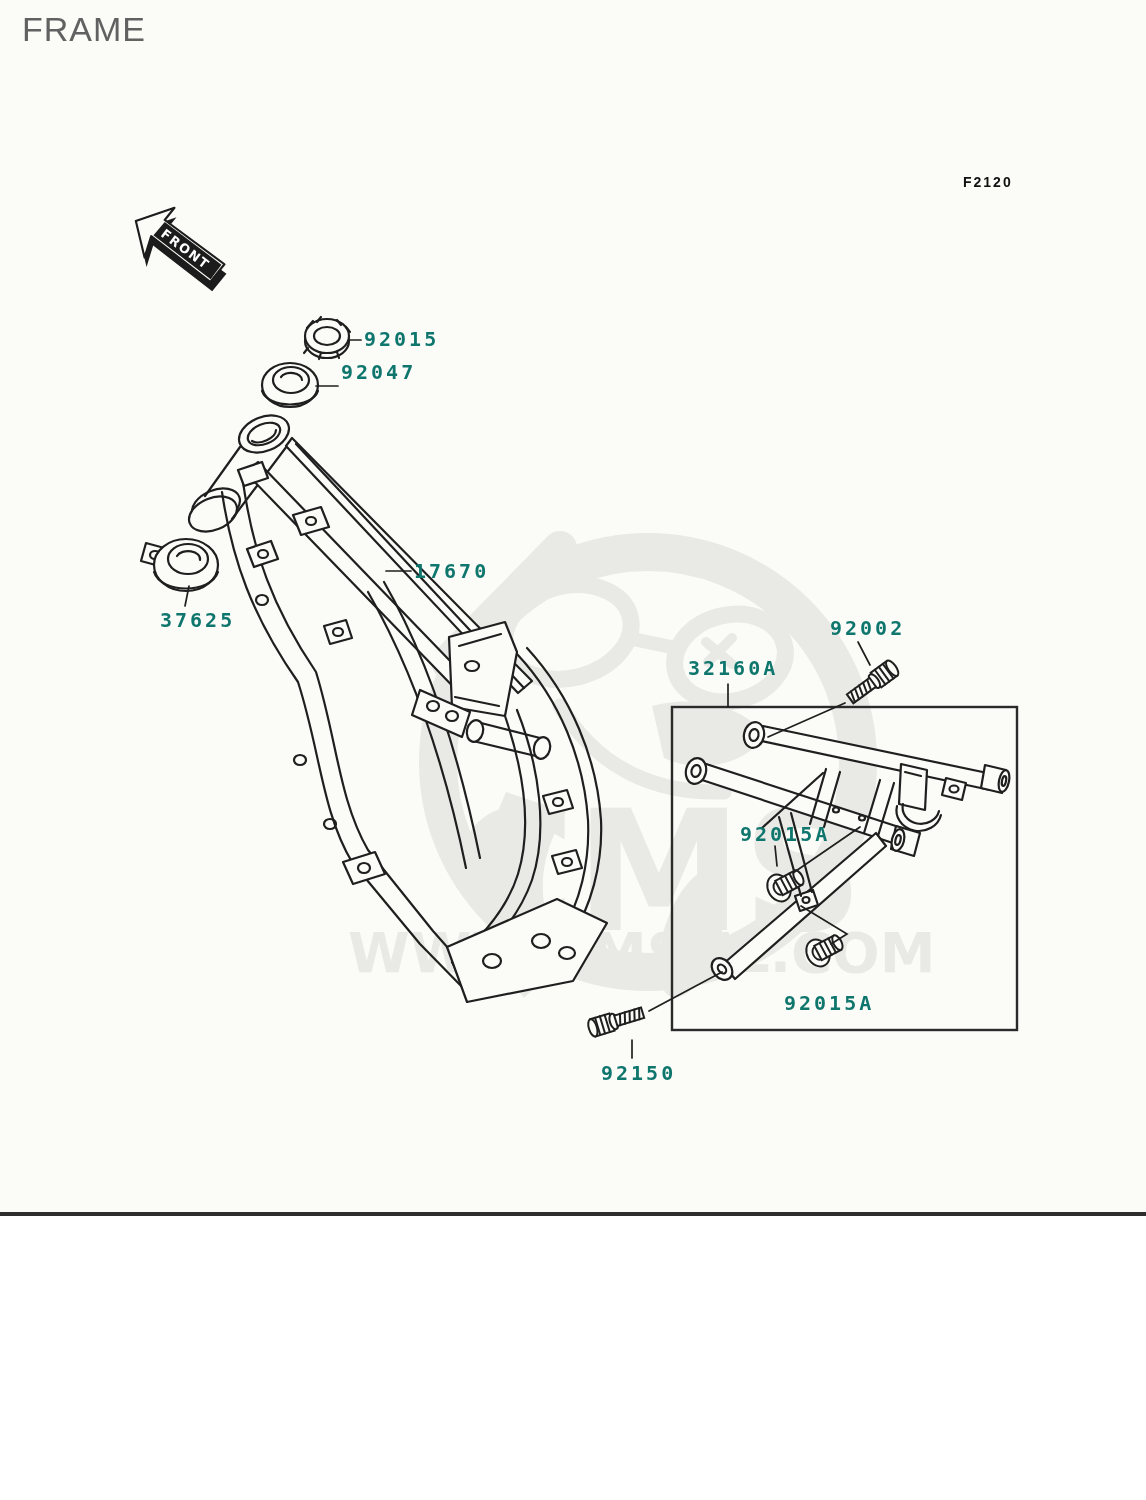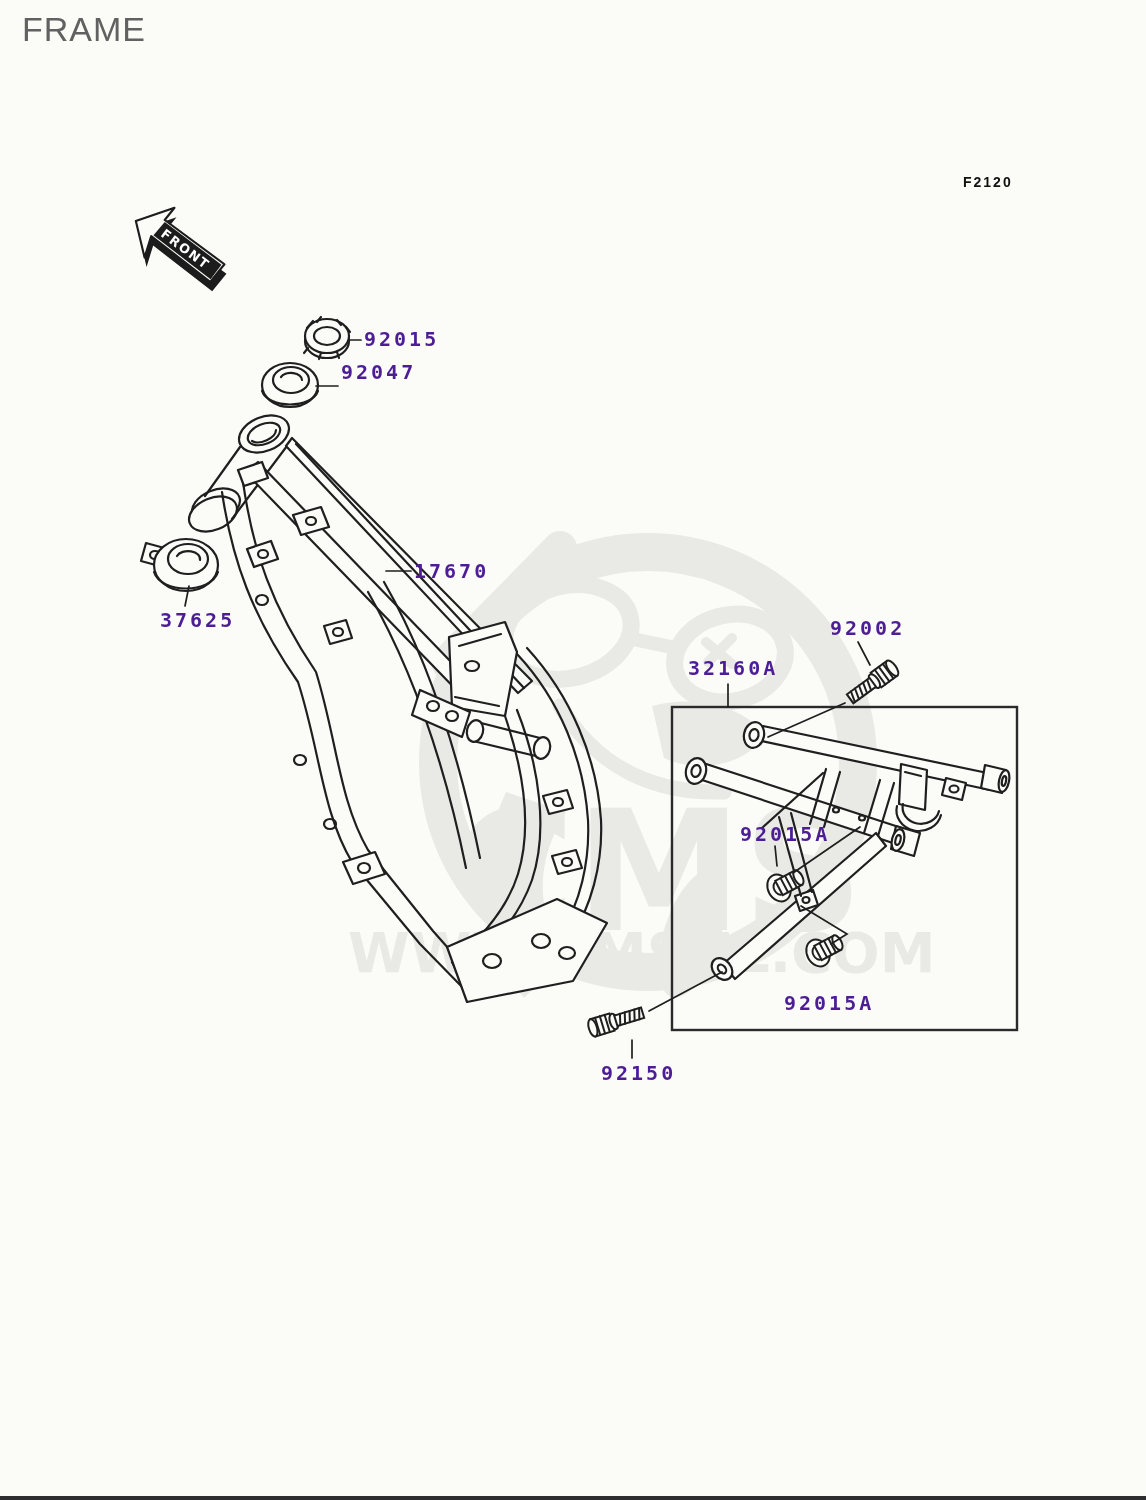--- a/index.html
+++ b/index.html
@@ -1,31 +1,31 @@
 <!DOCTYPE html>
 <html><head>
 <meta charset="utf-8">
 <style>
   html,body{margin:0;padding:0;background:#fff;}
   #stage{
-    position:relative;width:1146px;height:1500px;overflow:hidden;
+    position:relative;width:1146px;height:1216px;overflow:hidden;
     background:#fbfbf7;font-family:"Liberation Sans",sans-serif;
   }
   #page-title{
     position:absolute;left:22px;top:10px;font-size:34px;color:#616161;
     letter-spacing:1px;
   }
   #fig-code{
     position:absolute;left:963px;top:174px;
     font-family:Liberation Sans, sans-serif;font-size:14px;font-weight:bold;
     letter-spacing:2px;color:#111;
   }
   .part-label{
     position:absolute;font-family:"DejaVu Sans Mono",monospace;
-    font-size:20px;font-weight:bold;letter-spacing:3px;color:#4c1d95;
+    font-size:20px;font-weight:bold;letter-spacing:3px;color:#0f766e;
     white-space:nowrap;cursor:pointer;
   }
   #diagram-svg{position:absolute;left:0;top:0;}
   #banner{
     position:absolute;left:0;right:0;top:1446px;text-align:center;
     font-size:42px;color:#cc0000;white-space:nowrap;cursor:pointer;
   }
   #bottom-bar{
     position:absolute;left:0;bottom:0;width:100%;height:4px;background:#2e2e2e;
   }

